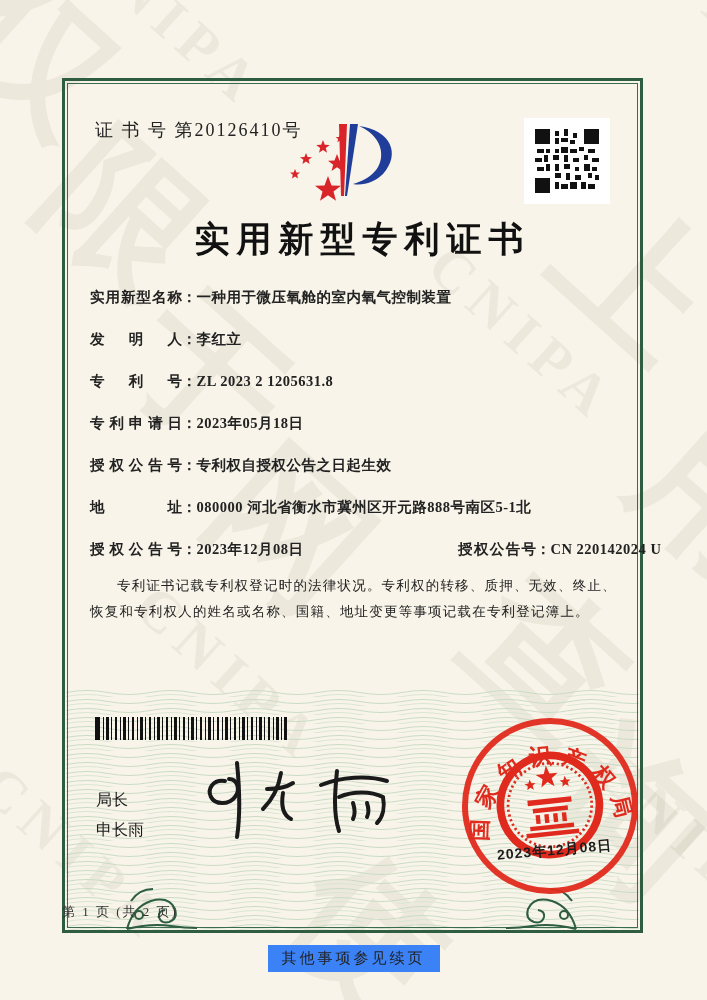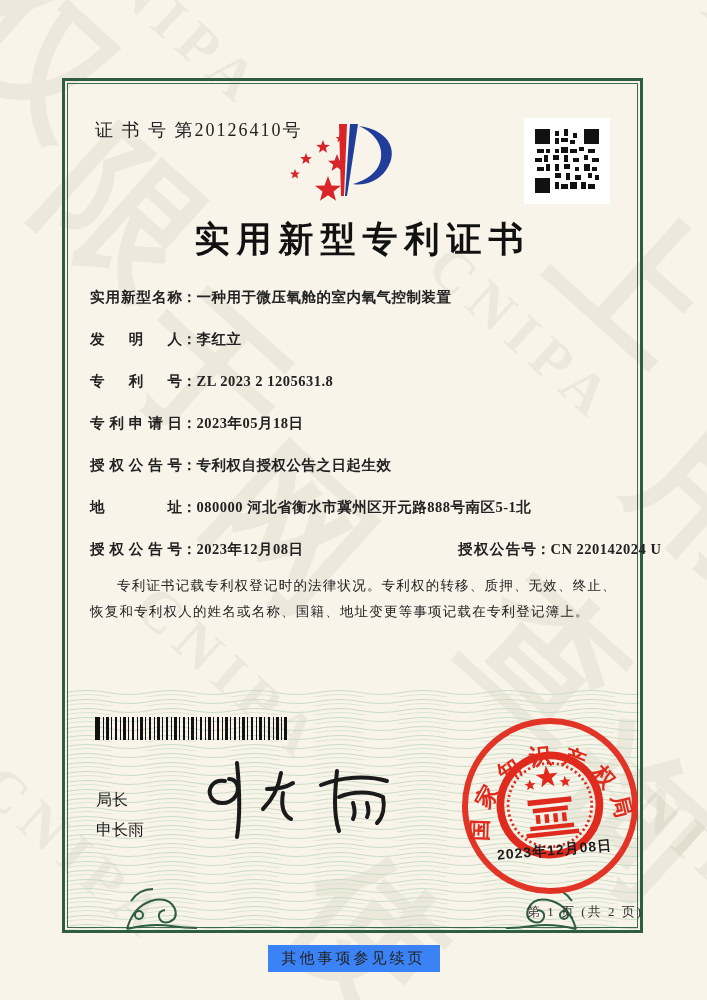--- a/index.html
+++ b/index.html
@@ -60,21 +60,21 @@
   .seal{position:absolute;left:462px;top:718px;width:176px;height:176px;
       transform:rotate(-6deg);}
   .seal-ring{position:absolute;inset:0;border:6px solid #e02a1e;border-radius:50%;
       opacity:.95;}
   .seal svg.seal-text{position:absolute;inset:0;}
   .emblem{position:absolute;left:33px;top:32px;width:110px;height:110px;}
   .seal-date{position:absolute;left:18px;top:124px;width:140px;text-align:center;
       font-size:14px;font-weight:bold;color:#1c1c1c;letter-spacing:1px;
       font-family:"Liberation Sans",sans-serif;transform:rotate(1deg);}
   
-  .page-num{position:absolute;left:62px;top:903px;width:581px;text-align:right;
+  .page-num{position:absolute;left:62px;top:903px;width:581px;text-align:left;
       font-size:13px;color:#333;letter-spacing:2px;}
   .cont-note{position:absolute;left:0;top:945px;width:707px;text-align:center;}
   .cont-note span{display:inline-block;background:#3b82f6;padding:4px 14px;
       font-size:15px;letter-spacing:3px;color:#222;
       font-family:"DejaVu Serif",serif;}
 </style>
 </head>
 <body>
 
 <div class="wm wm-cn" style="left:-35px;top:-45px">仅</div>

